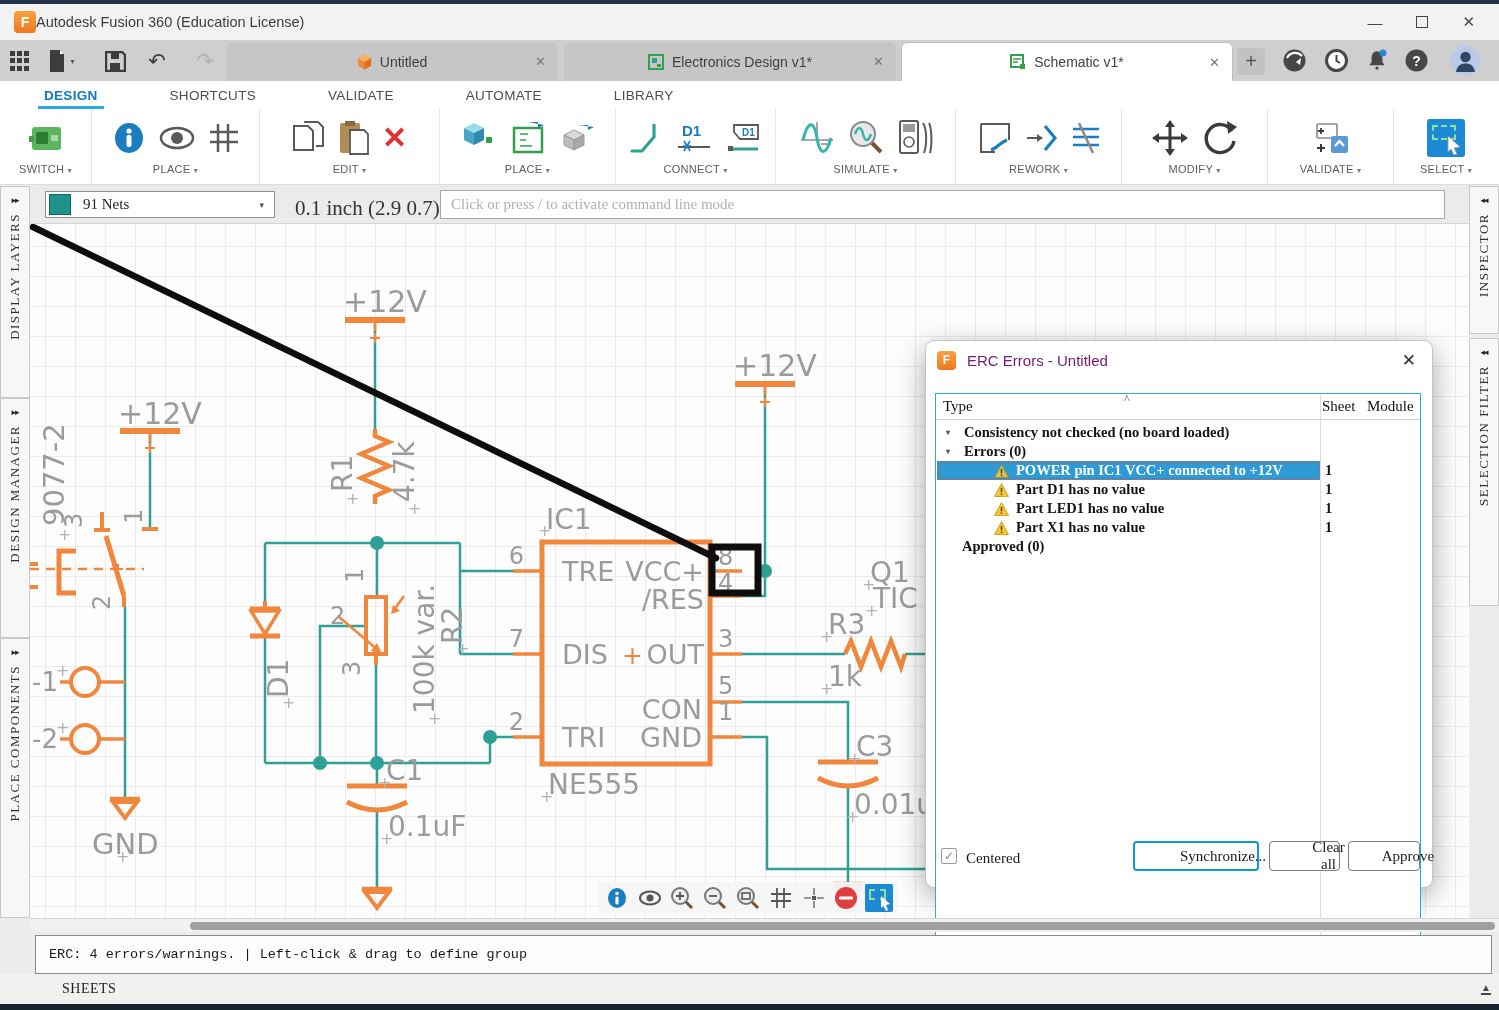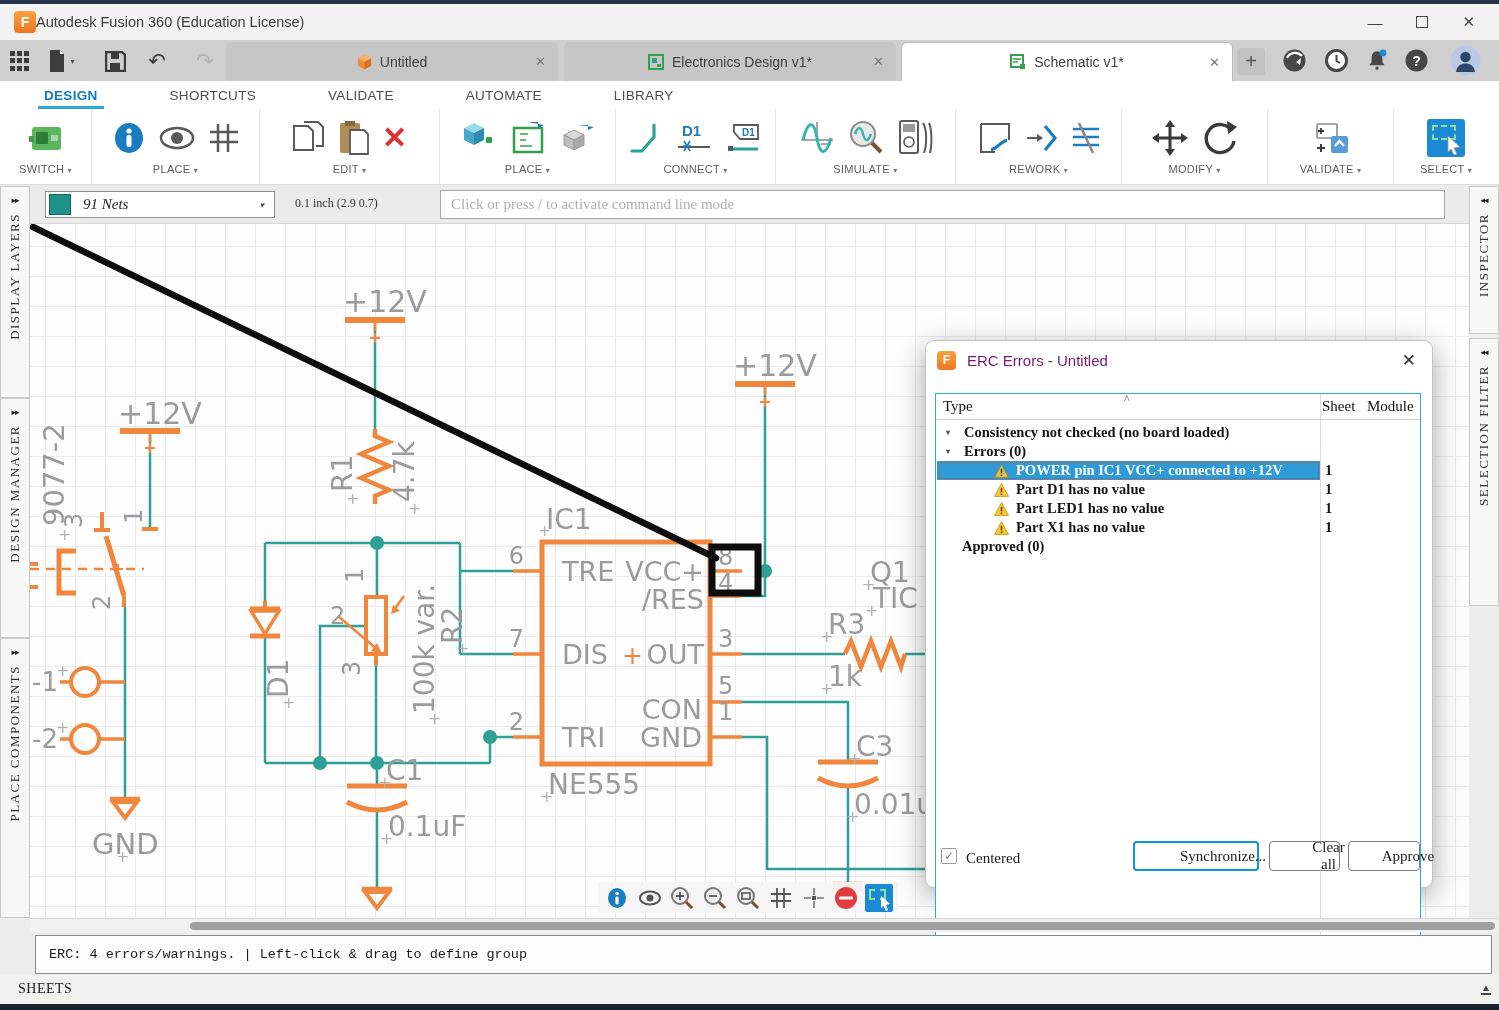--- a/index.html
+++ b/index.html
@@ -44,25 +44,25 @@
   .ticons { display:flex; align-items:center; justify-content:center; gap:12px; height:46px; }
   .tlabel { font-size:11px; color:#5c5c5c; margin-top:2px; letter-spacing:.3px; }
   .tlabel .c { font-size:8px; color:#777; }
   .xdel { color:#e03131; font-size:30px; font-weight:bold; line-height:30px; }
   #sel-icon { width:38px; height:38px; background:#1c89d4; border-radius:3px; position:relative; }
   #sel-icon .dash { position:absolute; left:5px; top:6px; width:24px; height:15px; border:2px dashed #8de29b; }
   #sel-icon svg { position:absolute; right:2px; bottom:2px; }
 
   
   #cmdrow { left:0; top:185px; width:1499px; height:39px; background:#ebebeb; border-bottom:1px solid #d6d6d6; }
-  #nets-select { left:45px; top:6px; width:230px; height:27px; background:#fff; border:1px solid #8f8f8f; display:flex; align-items:center;font-style:italic; }
+  #nets-select { left:45px; top:6px; width:230px; height:27px; background:#fff; border:1px solid #8f8f8f; display:flex; align-items:center; }
   #nets-swatch { width:22px; height:21px; background:#1f9389; border:1px solid #11695f; margin-left:3px; }
   #nets-label { margin-left:12px; font-family:"Liberation Serif",serif; font-size:15px; color:#222; }
   #nets-caret { margin-left:auto; margin-right:10px; font-size:9px; color:#555; }
-  #grid-readout { left:295px; top:11px; font-family:"Liberation Serif",serif; font-size:12px; color:#333; }
+  #grid-readout { left:295px; top:11px; font-family:"Liberation Serif",serif; font-size:21px; color:#333; }
   #cmdline { left:440px; top:5px; width:1005px; height:29px; border:1px solid #a8a8a8; background:#fff; font-family:"Liberation Serif",serif; font-size:15px; padding:0 10px; color:#333; }
   #cmdline::placeholder { color:#b0b0b0; }
 
   
   .railpanel { background:#f7f7f5; border:1px solid #c9c9c9; display:flex; flex-direction:column; align-items:center; }
   .vtext { writing-mode:vertical-rl; transform:rotate(180deg); font-family:"Liberation Serif",serif; font-size:13px; color:#2f2f2f; letter-spacing:1.5px; margin-top:8px; }
   .chev { font-size:9px; color:#222; margin-top:8px; letter-spacing:-1px; }
 
   
   #canvas { left:30px; top:224px; width:1439px; height:694px; background:#fdfdfd;
@@ -83,21 +83,21 @@
 
   
   #hscroll { left:30px; top:918px; width:1469px; height:14px; background:#f1f1f1; border-top:1px solid #d5d5d5; }
   #hthumb { left:160px; top:3px; width:1305px; height:8px; background:#9f9f9f; border-radius:4px; }
 
   
   #statusbar { left:35px; top:935px; width:1457px; height:39px; background:#fdfdfd; border:1px solid #8a8a8a; display:flex; align-items:center; }
   #status-text { margin-left:13px; font-family:"Liberation Mono","DejaVu Sans Mono",monospace; font-size:13.5px; color:#1a1a1a; }
 
   
-  #sheetsrow { left:0; top:974px; width:1499px; height:30px; background:#f1f1f0; display:flex; align-items:center; }
+  #sheetsrow { left:0; top:974px; width:1499px; height:30px; background:#f1f1f0; display:flex; align-items:center;padding-left:44px; }
   #sheets-label { margin-left:18px; font-family:"Liberation Serif",serif; font-size:14px; color:#222; letter-spacing:.5px; }
   #sheets-pin { margin-left:auto; margin-right:8px; font-size:10px; color:#444; border-bottom:2px solid #444; line-height:10px; }
 
   
   #erc { left:925px; top:340px; width:508px; height:548px; background:#fff; border:1px solid #c4c4c4; border-radius:9px; box-shadow:0 8px 28px rgba(0,0,0,.35); }
   #erc-title { position:absolute; left:0; top:0; right:0; height:38px; display:flex; align-items:center; }
   #erc-logo { width:19px; height:19px; margin-left:11px; background:linear-gradient(180deg,#f9a13c,#ef7724); border-radius:4px; color:#fff; font-weight:bold; font-size:12px; display:flex; align-items:center; justify-content:center; }
   #erc-title-text { margin-left:11px; font-size:15px; color:#701a75; }
   #erc-close { position:absolute; right:16px; top:9px; font-size:17px; color:#333; }
   #erc-table { position:absolute; left:9px; top:52px; width:486px; height:552px; border:1px solid #29abe2; overflow:hidden; background:#fff; }

